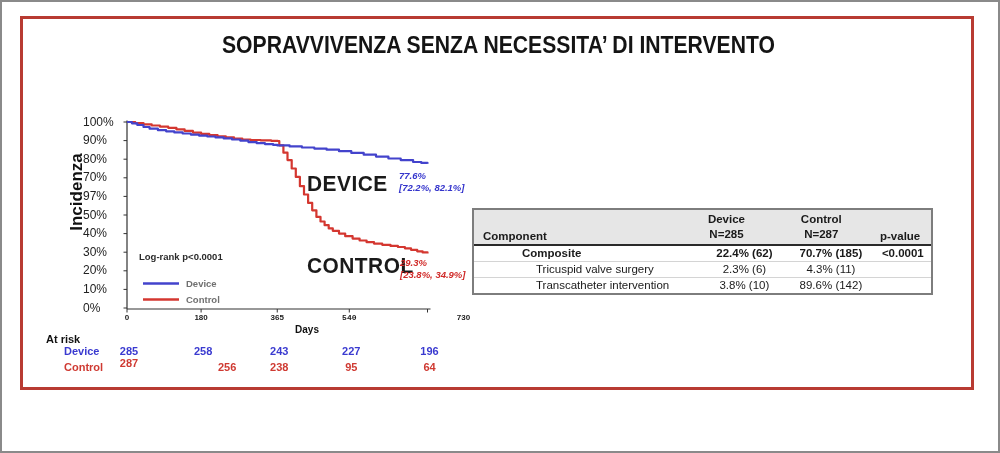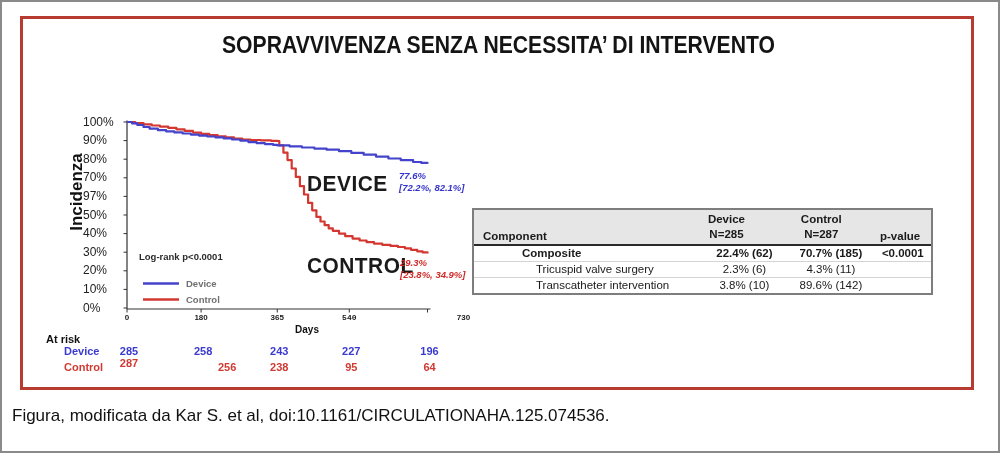--- a/index.html
+++ b/index.html
@@ -221,15 +221,14 @@
       <div class="c-val"></div>
     </div>
     <div class="ot-row">
       <div class="c-comp indent">Transcatheter intervention</div>
       <div class="c-val">3.8% (10)</div>
       <div class="c-val">89.6% (142)</div>
       <div class="c-val"></div>
     </div>
   </div>
 
-  <div class="caption">Figura, modificata da Kar S. et al, doi:10.1161/CIRCULATIONAHA.125.074536.</div>
 
 </div>
 
 </body></html>

